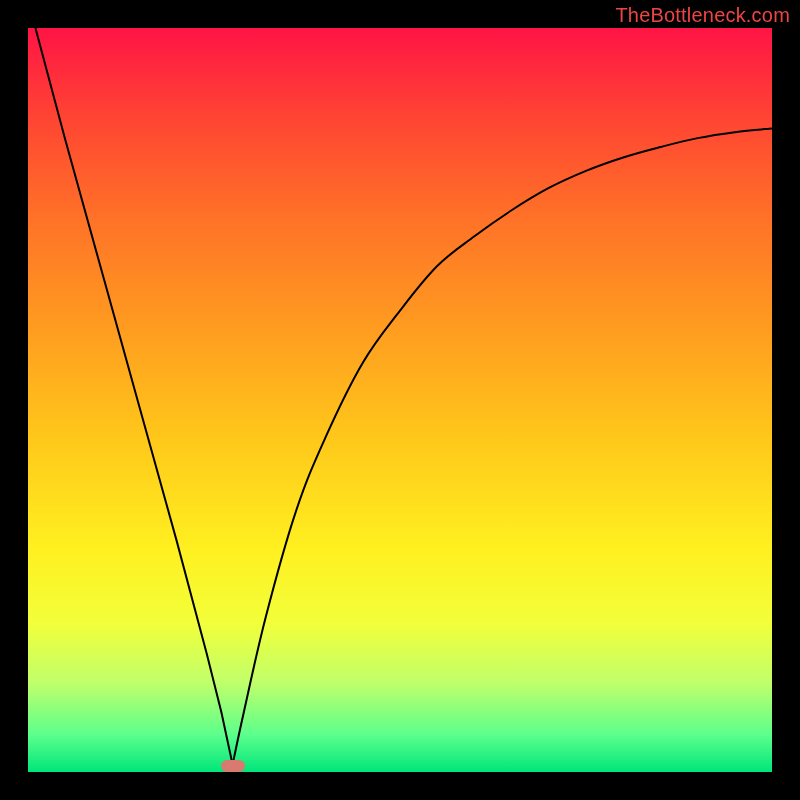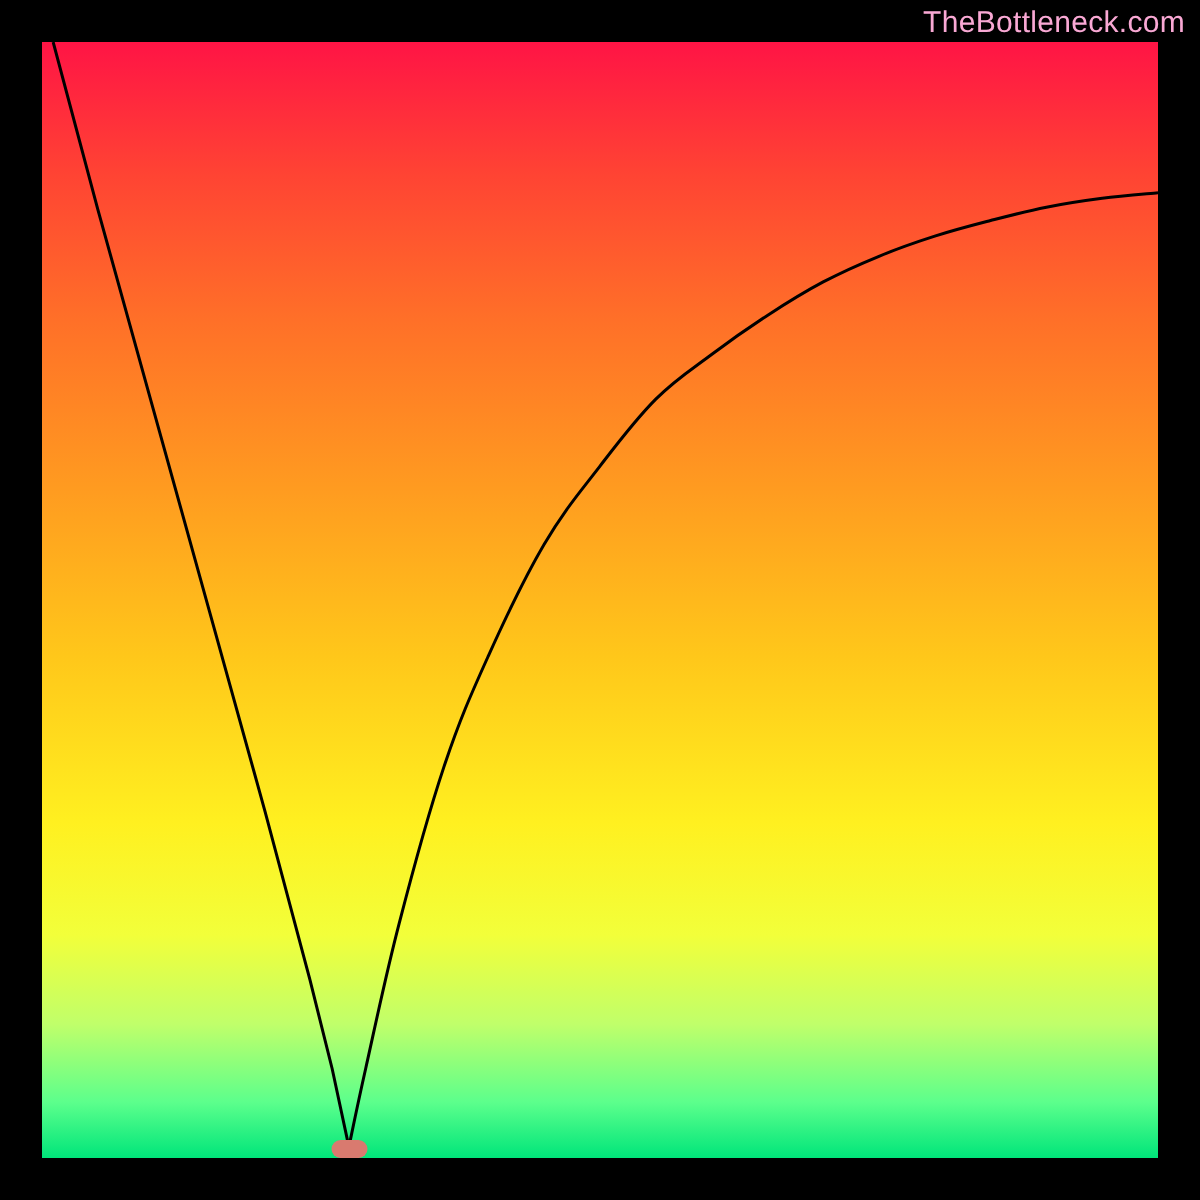--- a/index.html
+++ b/index.html
@@ -40,21 +40,21 @@
     position: absolute;
     left: 0;
     top: 0;
     width: 100%;
     height: 100%;
   }
   .watermark {
     position: absolute;
     top: 4px;
     right: 10px;
-    color: #f9a8d4;
+    color: #ef4444;
     font-size: 20px;
     font-weight: 500;
     letter-spacing: 0.2px;
     user-select: none;
   }
   .marker {
     position: absolute;
     width: 24px;
     height: 12px;
     border-radius: 6px;

